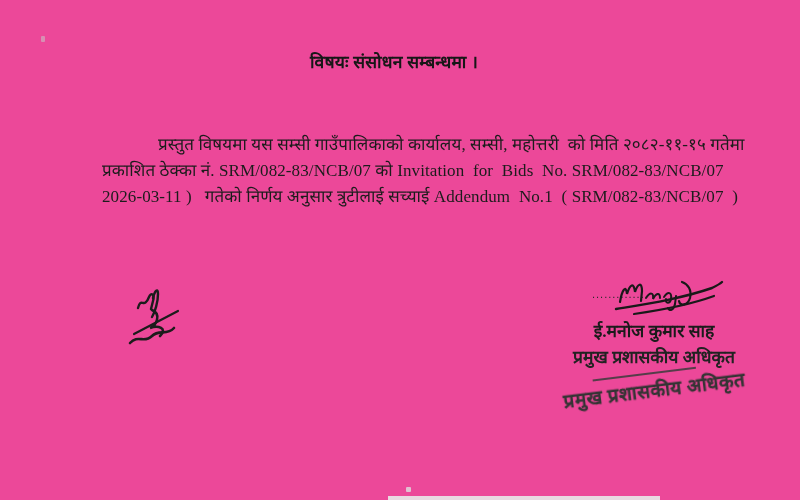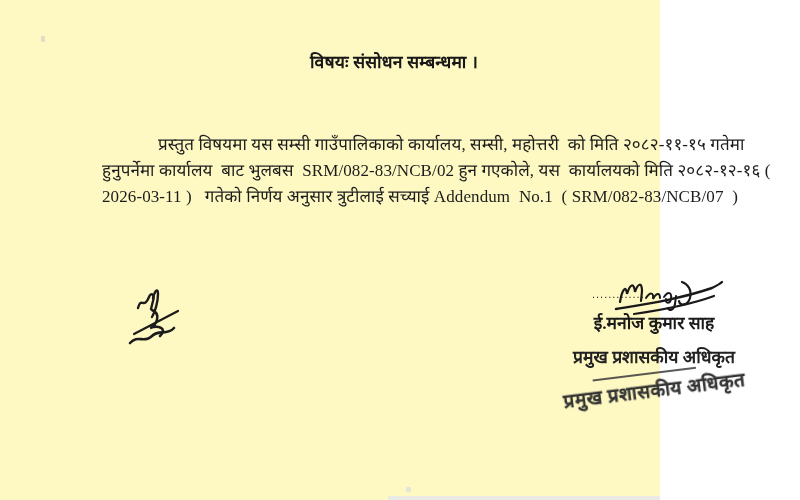--- a/index.html
+++ b/index.html
@@ -4,22 +4,22 @@
 <style>
   html, body { margin: 0; padding: 0; }
   body {
     width: 800px; height: 500px;
     font-family: "Liberation Serif", "DejaVu Serif", serif;
     background: #ffffff;
     overflow: hidden;
   }
   .page {
     position: relative;
-    width: 660px; height: 500px;
-    background: #fef9c3;
+    width: 800px; height: 500px;
+    background: #ec4899;
     color: #1f1f1f;
   }
   
   .top-fragment {
     position: absolute; top: 0;
     width: 11px; height: 7px;
     overflow: hidden;
   }
   
   .subject-line {
@@ -52,21 +52,21 @@
   
   .sig-dots {
     position: absolute; left: 592px; top: 288px;
     font-size: 11px; letter-spacing: 1px; color: #2a2a2a;
     font-family: "Liberation Sans", sans-serif;
   }
   .sig-svg {
     position: absolute; left: 608px; top: 274px;
   }
   .sig-name {
-    position: absolute; left: 545px; top: 310px; width: 218px;
+    position: absolute; left: 545px; top: 318px; width: 218px;
     text-align: center;
     font-size: 17.5px; font-weight: 700;
     color: #1b1b1b;
   }
   .sig-title {
     position: absolute; left: 545px; top: 344px; width: 218px;
     text-align: center;
     font-size: 17.5px; font-weight: 600;
     color: #222222;
   }
@@ -121,21 +121,21 @@
     
   </div>
   <div class="top-fragment" style="left:637px">
     
   </div>
 
   <div class="subject-line">विषयः  संसोधन सम्बन्धमा ।</div>
 
   <div class="body-block">
     <div class="bline indent">प्रस्तुत विषयमा यस सम्सी गाउँपालिकाको कार्यालय, सम्सी, महोत्तरी  को मिति २०८२-११-१५ गतेमा</div>
-    <div class="bline">हुनुपर्नेमा कार्यालय  बाट भुलबस  SRM/082-83/NCB/02 हुन गएकोले, यस  कार्यालयको मिति २०८२-१२-१६ (</div>
+    <div class="bline">प्रकाशित ठेक्का नं. SRM/082-83/NCB/07 को Invitation  for  Bids  No. SRM/082-83/NCB/07</div>
     <div class="bline">2026-03-11 )   गतेको निर्णय अनुसार त्रुटीलाई सच्याई Addendum  No.1  ( SRM/082-83/NCB/07  )</div>
   </div>
 
   <div class="left-scribble">
     <svg width="70" height="66" viewBox="0 0 70 66">
       <g stroke="#1c1c1c" fill="none" stroke-linecap="round">
         <path d="M16,24 C19,12 22,26 27,13 C29,8 33,10 31,17 L29,25" stroke-width="2.4"></path>
         <path d="M31,14 C33,6 36,4 36,10 C36,18 33,28 30,33" stroke-width="2.4"></path>
         <path d="M30,26 C40,30 34,42 28,44 C36,41 46,44 38,52" stroke-width="2.6"></path>
         <path d="M12,50 L56,27" stroke-width="2.2"></path>

